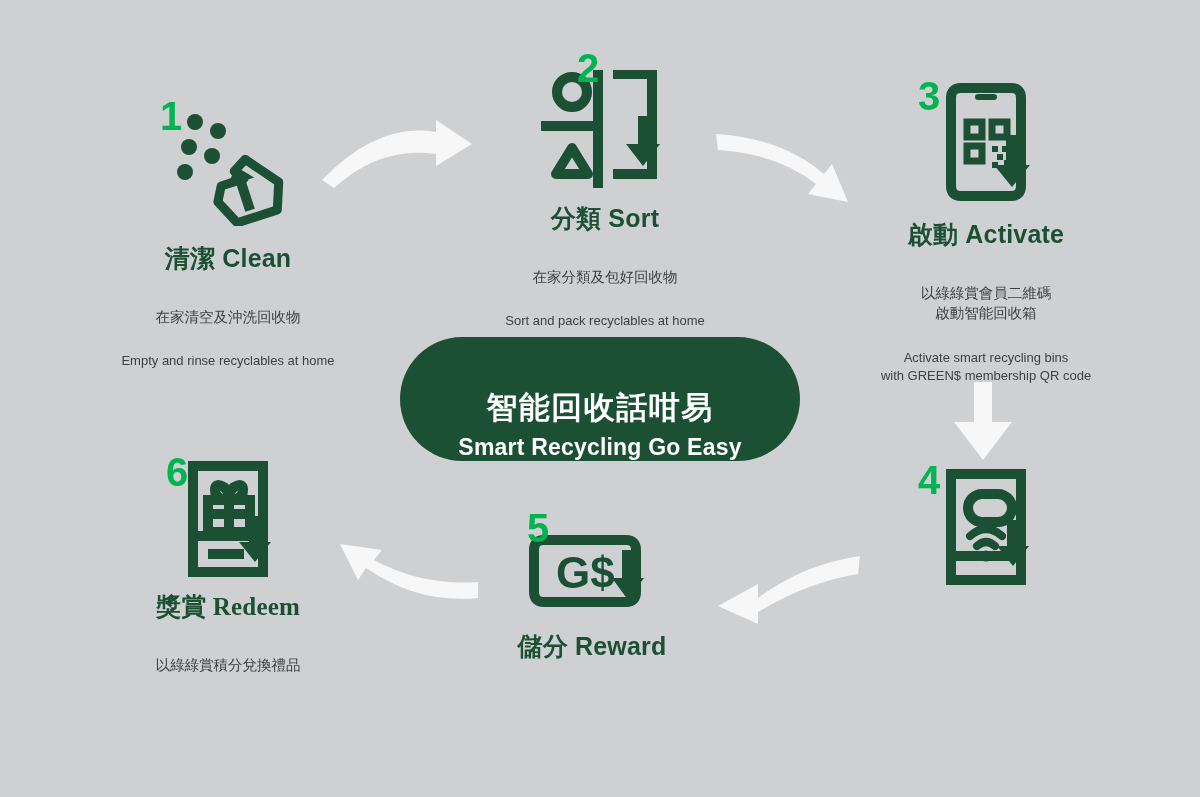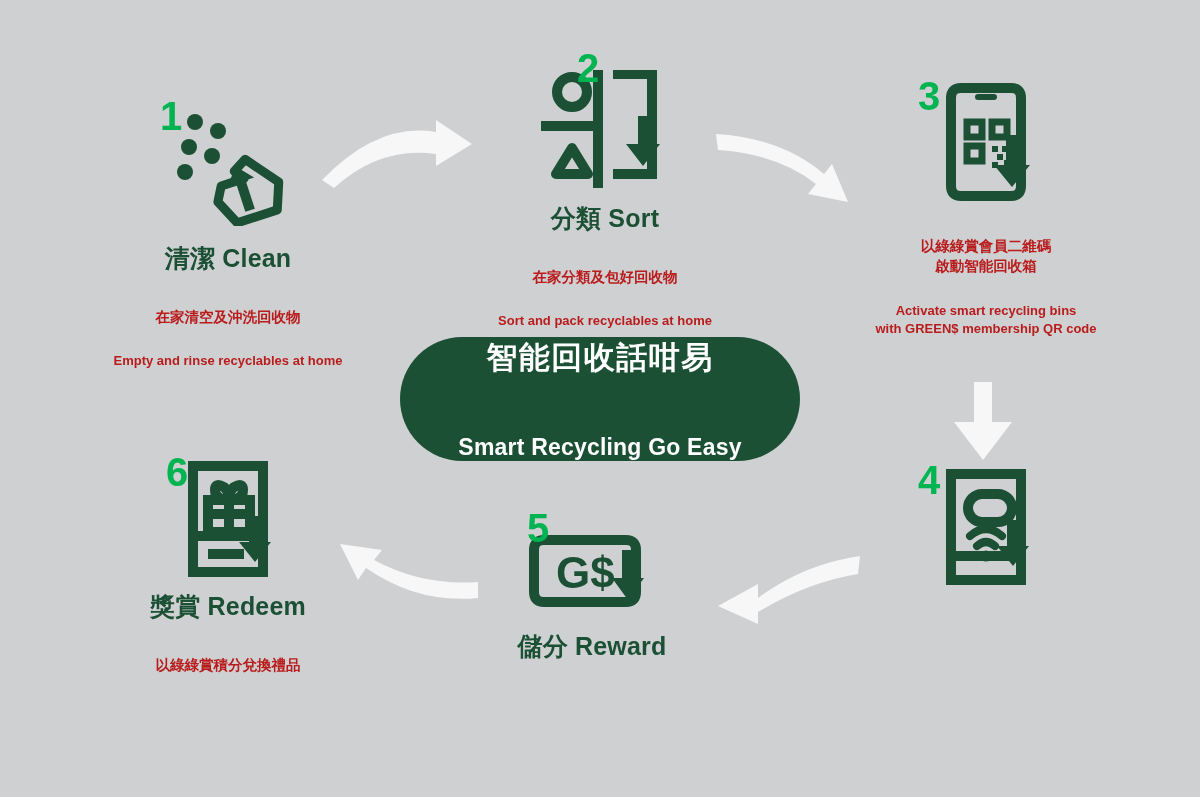--- a/index.html
+++ b/index.html
@@ -19,21 +19,21 @@
     position:absolute;
     font-size:40px;font-weight:700;line-height:1;
     color:#00b451;
   }
   .icon-wrap{display:flex;align-items:flex-end;justify-content:center;}
   .step-title{
     color:#1b5034;font-weight:700;letter-spacing:.2px;
     white-space:nowrap;margin-top:10px;
   }
   .step-sub{
-    color:#b91c1c;line-height:1.42;margin-top:9px;white-space:pre-line;font-weight:bold;
+    color:#404040;line-height:1.42;margin-top:9px;white-space:pre-line;
   }
   .step-sub .zh{font-size:14.5px;display:block;}
   .step-sub .en{font-size:13px;display:block;margin-top:2px;}
 
   
   #step1{left:48px;top:96px;width:360px;}
   #step1 .step-num{left:112px;top:0;}
   #step1 .step-title{font-size:25px;margin-top:16px;}
 
   #step2{left:425px;top:48px;width:360px;}
@@ -47,27 +47,27 @@
   #step4{left:806px;top:460px;width:360px;}
   #step4 .step-num{left:112px;top:0;}
   #step4 .step-title{font-size:25px;margin-top:14px;}
 
   #step5{left:412px;top:508px;width:360px;}
   #step5 .step-num{left:115px;top:0;}
   #step5 .step-title{font-size:25px;margin-top:12px;}
 
   #step6{left:48px;top:452px;width:360px;}
   #step6 .step-num{left:118px;top:0;}
-  #step6 .step-title{font-size:25px;margin-top:12px;}
+  #step6 .step-title{font-size:25px;margin-top:12px;font-family:Liberation Serif, serif;}
 
   
   #centre{
     position:absolute;left:400px;top:337px;width:400px;height:124px;
     background:#1b5034;border-radius:62px;
-    display:flex;flex-direction:column;align-items:center;justify-content:space-between;
+    display:flex;flex-direction:column;align-items:center;justify-content:flex-end;
     color:#ffffff;
   }
   #centre .c-zh{font-size:31px;font-weight:700;letter-spacing:1.5px;}
   #centre .c-en{font-size:23px;font-weight:700;margin-top:5px;letter-spacing:.2px;}
 
   
   .arrow{position:absolute;}
   #arrow-1-2{left:318px;top:118px;}
   #arrow-2-3{left:712px;top:128px;}
   #arrow-3-4{left:952px;top:382px;}
@@ -146,20 +146,21 @@
           <rect x="76" y="64" width="6" height="6"></rect>
           <rect x="71" y="72" width="6" height="6"></rect>
           <rect x="66" y="80" width="6" height="6"></rect>
           <rect x="78" y="78" width="6" height="6"></rect>
         </g>
         <g fill="#1b5034">
           <path d="M89 58 L89 88 L77 88 L95 110 L113 88 L101 88 L101 58 Z" transform="translate(-9,-5)"></path>
         </g>
       </svg>
     </div>
+    <div class="step-title">啟動 Activate</div>
     <div class="step-sub">
       <span class="zh">以綠綠賞會員二維碼
 啟動智能回收箱</span>
       <span class="en">Activate smart recycling bins
 with GREEN$ membership QR code</span>
     </div>
   </div>
 
   <div class="step" id="step4">
     <div class="step-num">4</div>

